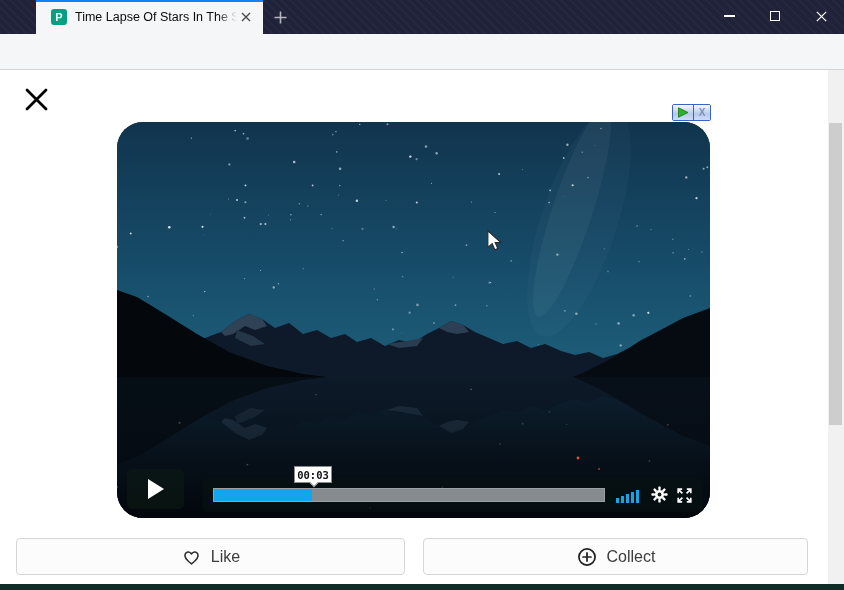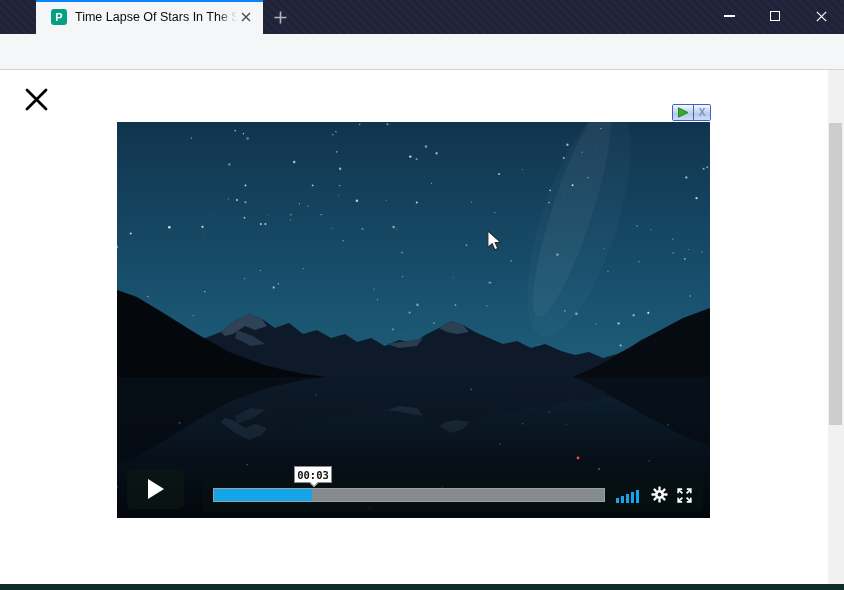--- a/index.html
+++ b/index.html
@@ -52,21 +52,21 @@
   .content { position:absolute; left:0; top:70px; width:844px; height:520px; background:#fff; }
   .lightbox-close { position:absolute; left:22px; top:15px; width:28px; height:28px;
     display:flex; align-items:center; justify-content:center; }
 
   .ad-badge { position:absolute; left:672px; top:34px; height:17px; display:flex;
     border:1px solid #3b63c4; border-radius:2px; overflow:hidden; }
   .ad-cell { background:linear-gradient(180deg,#f4f8fe,#b7c9ec 60%,#cfdcf4); display:flex; align-items:center; justify-content:center; }
   .ad-play { width:21px; border-right:1px solid #3b63c4; }
   .ad-x { width:16px; font-size:10px; font-weight:bold; color:#7e8fb8; font-family:"Liberation Sans",sans-serif; }
 
-  .video { position:absolute; left:117px; top:52px; width:593px; height:396px; background:#0d2033; overflow:hidden; }
+  .video { position:absolute; left:117px; top:52px; width:593px; height:396px; background:#0d2033; overflow:hidden;border-radius:26px; }
   .video svg.scene { position:absolute; left:0; top:0; }
 
   .play-btn { position:absolute; left:10px; top:347px; width:57px; height:40px;
     background:rgba(12,28,20,.55); border-radius:5px; display:flex; align-items:center; justify-content:center; }
   .ctrl-bar { position:absolute; left:86px; top:356px; width:500px; height:34px;
     background:rgba(10,25,18,.32); border-radius:3px; }
   .progress { position:absolute; left:10px; top:10px; width:392px; height:14px;
     background:#868b8f; border:1px solid #9aa0a4; }
   .progress-fill { height:100%; width:25%; background:var(--progress-accent,#14a5e8); }
   .tooltip { position:absolute; left:177px; top:344px; width:38px; height:17px; background:#fff;
@@ -436,20 +436,35 @@
           </svg>
         </div>
       </div>
 
       <div class="tooltip">
         <span>00:03</span>
         <span class="tip"></span>
       </div>
     </div>
 
+    <div class="actions">
+      <div class="action-btn like-btn">
+        <svg width="21" height="19" viewBox="0 0 24 22">
+            <path d="M12 19.5 C5 14.3 3.5 10.6 4.8 7.9 C6 5.4 9.4 5 11.3 7.2 L12 8 L12.7 7.2 C14.6 5 18 5.4 19.2 7.9 C20.5 10.6 19 14.3 12 19.5 Z" fill="none" stroke="#2d2d2d" stroke-width="1.8" stroke-linejoin="round"></path>
+          </svg>
+        <span>Like</span>
+      </div>
+      <div class="action-btn collect-btn">
+        <svg width="22" height="22" viewBox="0 0 24 24">
+            <circle cx="12" cy="12" r="8.8" fill="none" stroke="#222" stroke-width="1.9"></circle>
+            <path d="M12 7.6 V16.4 M7.6 12 H16.4" stroke="#222" stroke-width="1.9" stroke-linecap="round"></path>
+          </svg>
+        <span>Collect</span>
+      </div>
+    </div>
   </div>
 
   <div class="scrollbar">
     <div class="scroll-thumb"></div>
   </div>
 
   <div class="bottom-bar"></div>
 
   <svg class="cursor" width="15" height="21" viewBox="0 0 13 19">
     <path d="M0.5 0.8 L0.5 15.8 L4.4 12.4 L6.8 17.9 L9.5 16.7 L7.1 11.4 L12 11.2 Z" fill="#fff" stroke="#2a2a2a" stroke-width="1"></path>

